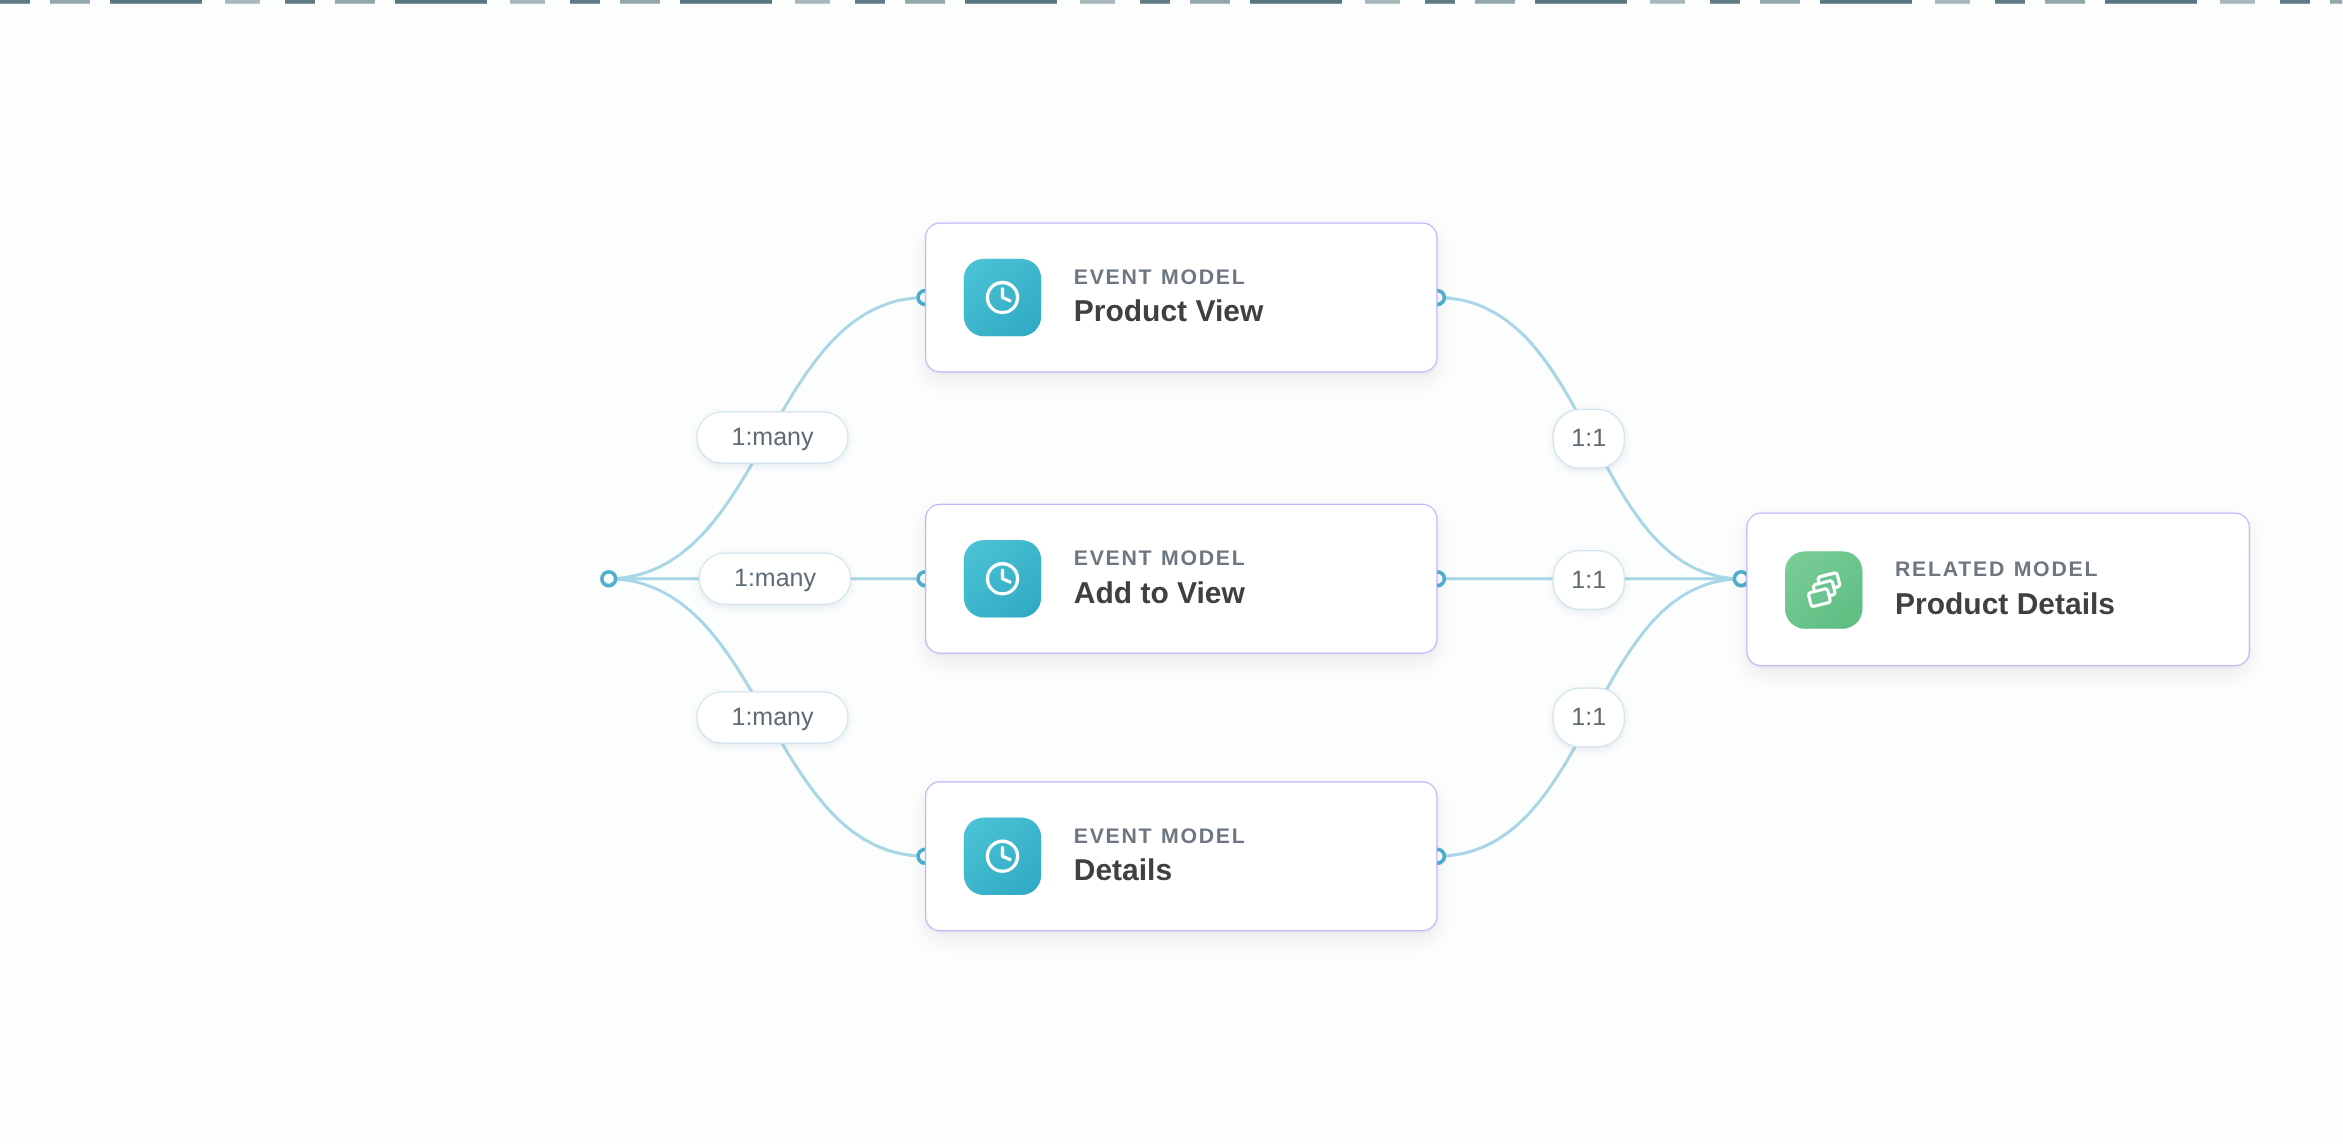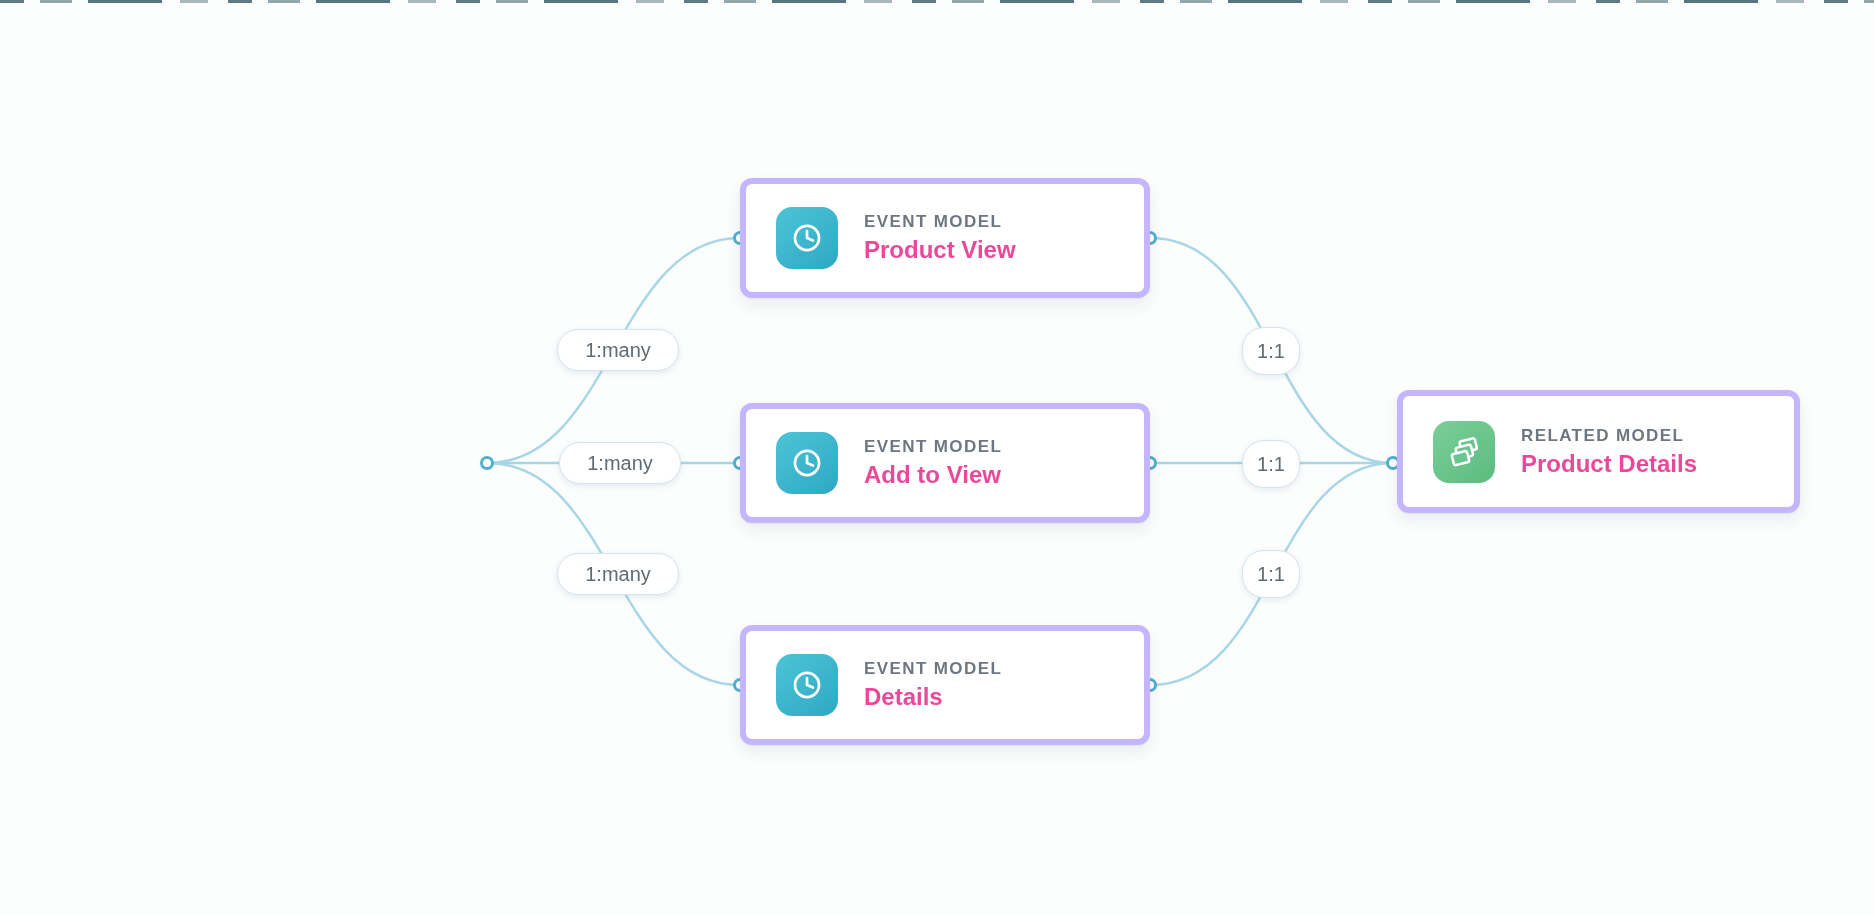--- a/index.html
+++ b/index.html
@@ -28,33 +28,33 @@
   }
   .edge-layer {
     position: absolute;
     inset: 0;
   }
   .edge-layer path { pointer-events: none; }
   .node-card {
     position: absolute;
     box-sizing: border-box;
     background: #ffffff;
-    border: 6px solid #c4b5fd;
+    border: 1px solid #c4b5fd;
     border-radius: 12px;
     box-shadow: 0 1px 2px rgba(20, 45, 65, 0.05), 0 7px 16px rgba(20, 45, 65, 0.08);
     display: flex;
     align-items: center;
     padding: 0 30px;
     gap: 26px;
   }
   #card-parent  { left: 80px;   top: 401px; width: 404px; height: 124px; }
   #card-event-0 { left: 740px;  top: 178px; width: 410px; height: 120px; }
   #card-event-1 { left: 740px;  top: 403px; width: 410px; height: 120px; }
   #card-event-2 { left: 740px;  top: 625px; width: 410px; height: 120px; }
-  #card-related { left: 1397px; top: 390px; width: 403px; height: 123px; }
+  #card-related { left: 1397px; top: 410px; width: 403px; height: 123px; }
   .card-icon {
     width: 62px; height: 62px;
     border-radius: 16px;
     flex: none;
     display: flex;
     align-items: center;
     justify-content: center;
   }
   .icon-parent  { background: linear-gradient(140deg, #b48ff5 0%, #9a6bee 100%); }
   .icon-event   { background: linear-gradient(140deg, #4dc4d6 0%, #2ea8c3 100%); }
@@ -62,21 +62,21 @@
   .card-text { display: flex; flex-direction: column; gap: 4px; }
   .type-label {
     font-size: 17px;
     font-weight: 600;
     letter-spacing: 1.4px;
     color: #6e7781;
   }
   .node-name {
     font-size: 24px;
     font-weight: 700;
-    color: #ec4899;
+    color: #404040;
   }
   .rel-pill {
     position: absolute;
     transform: translate(-50%, -50%);
     box-sizing: border-box;
     background: #ffffff;
     border: 1.6px solid #d2e4ec;
     border-radius: 22px;
     box-shadow: 0 2px 6px rgba(100, 140, 160, 0.16);
     color: #5f6b75;

